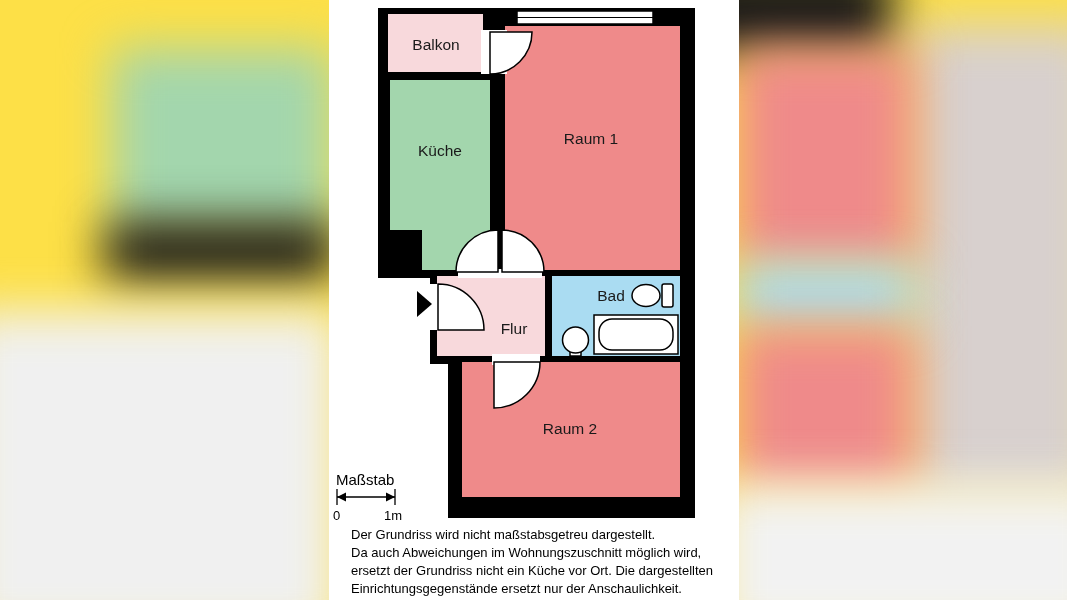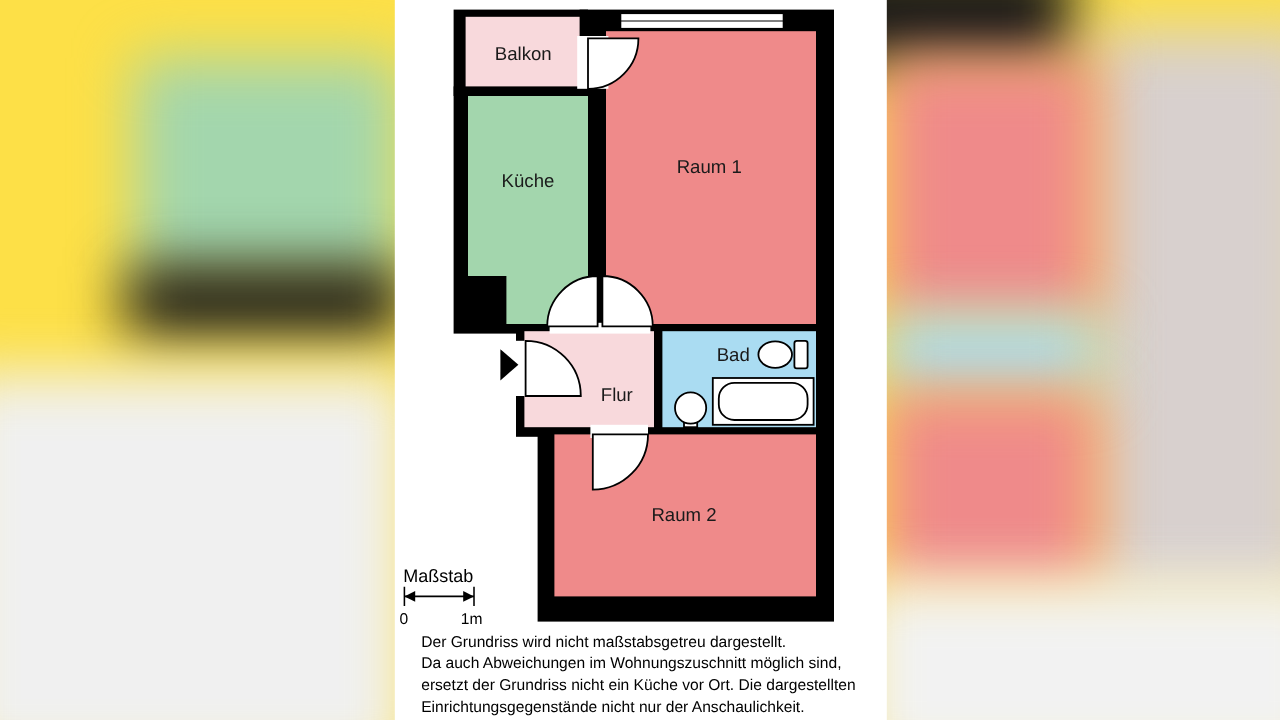--- a/index.html
+++ b/index.html
@@ -111,18 +111,18 @@
       <line x1="395" y1="489" x2="395" y2="505" stroke="#000" stroke-width="1.3"></line>
       <polygon points="337,497 346,492.5 346,501.5" fill="#000"></polygon>
       <polygon points="395,497 386,492.5 386,501.5" fill="#000"></polygon>
       <text class="snum" x="333" y="520">0</text>
       <text class="snum" x="384" y="520">1m</text>
     </g>
   </svg>
 
   <div class="disclaimer">
     <div>Der Grundriss wird nicht maßstabsgetreu dargestellt.</div>
-    <div>Da auch Abweichungen im Wohnungszuschnitt möglich sind,</div>
+    <div>Da auch Abweichungen im Wohnungszuschnitt möglich wird,</div>
     <div>ersetzt der Grundriss nicht ein Küche vor Ort. Die dargestellten</div>
-    <div>Einrichtungsgegenstände nicht nur der Anschaulichkeit.</div>
+    <div>Einrichtungsgegenstände ersetzt nur der Anschaulichkeit.</div>
   </div>
 
 </div>
 
 </body></html>

